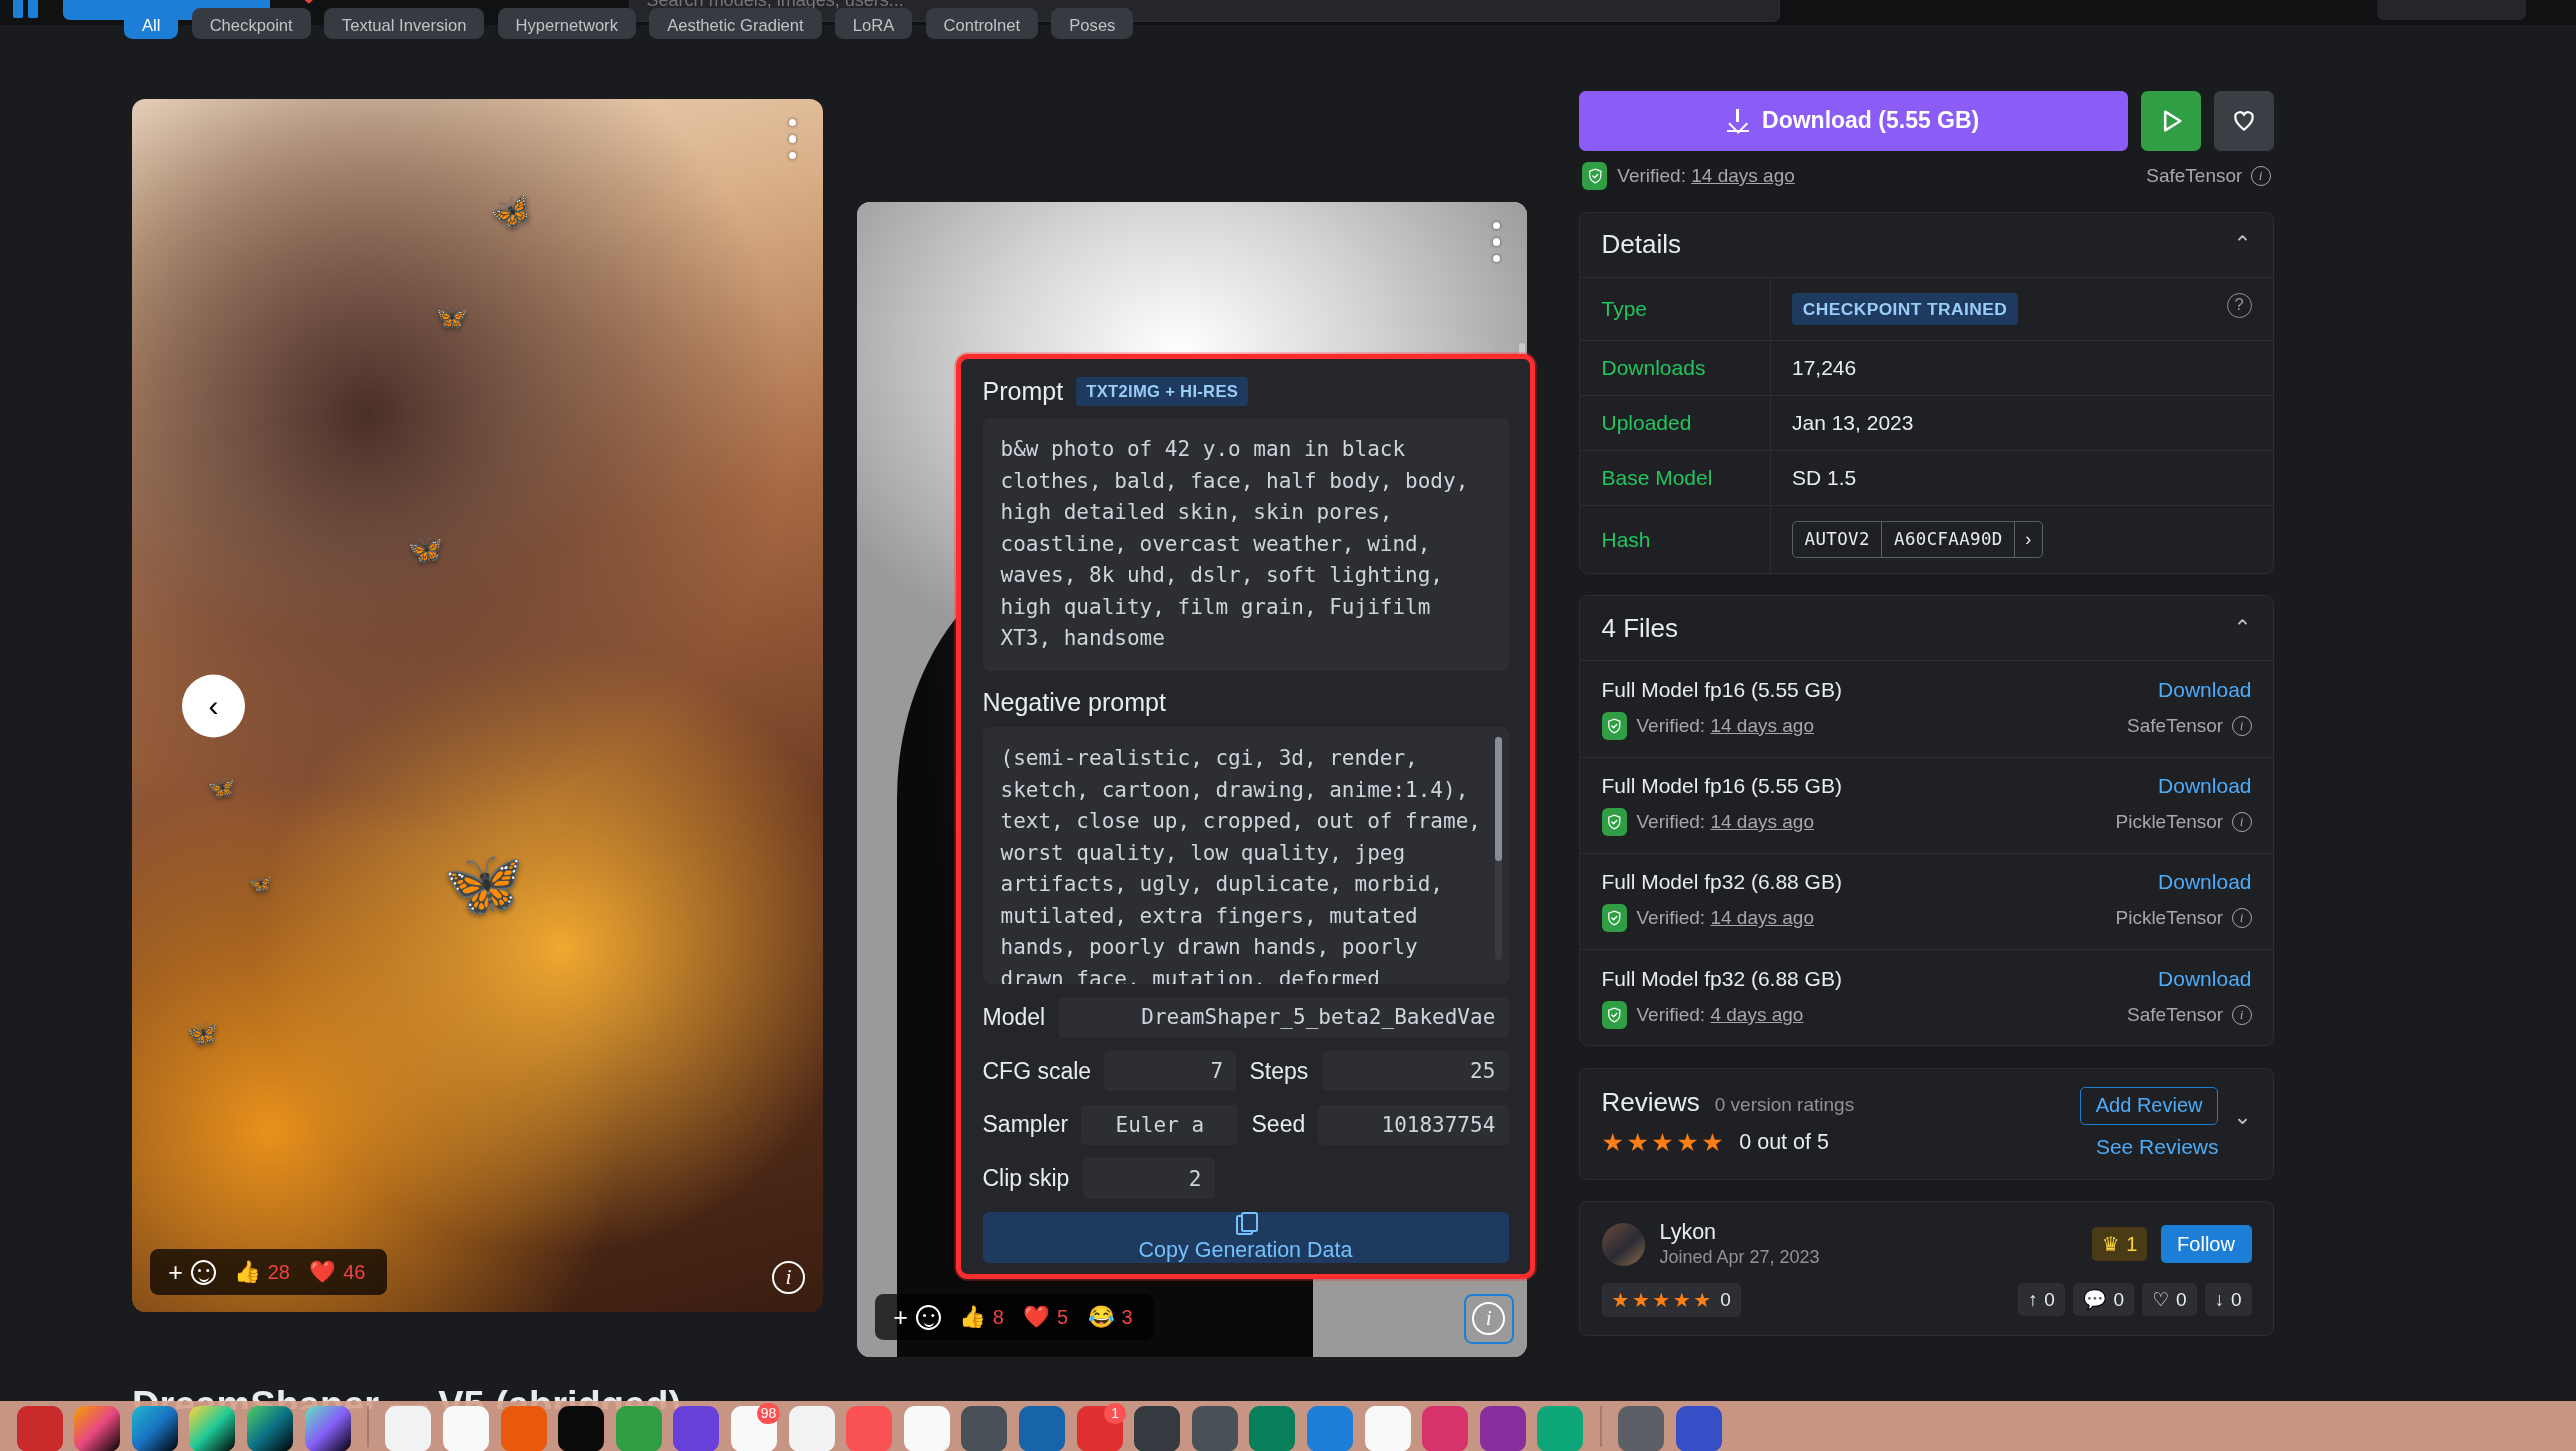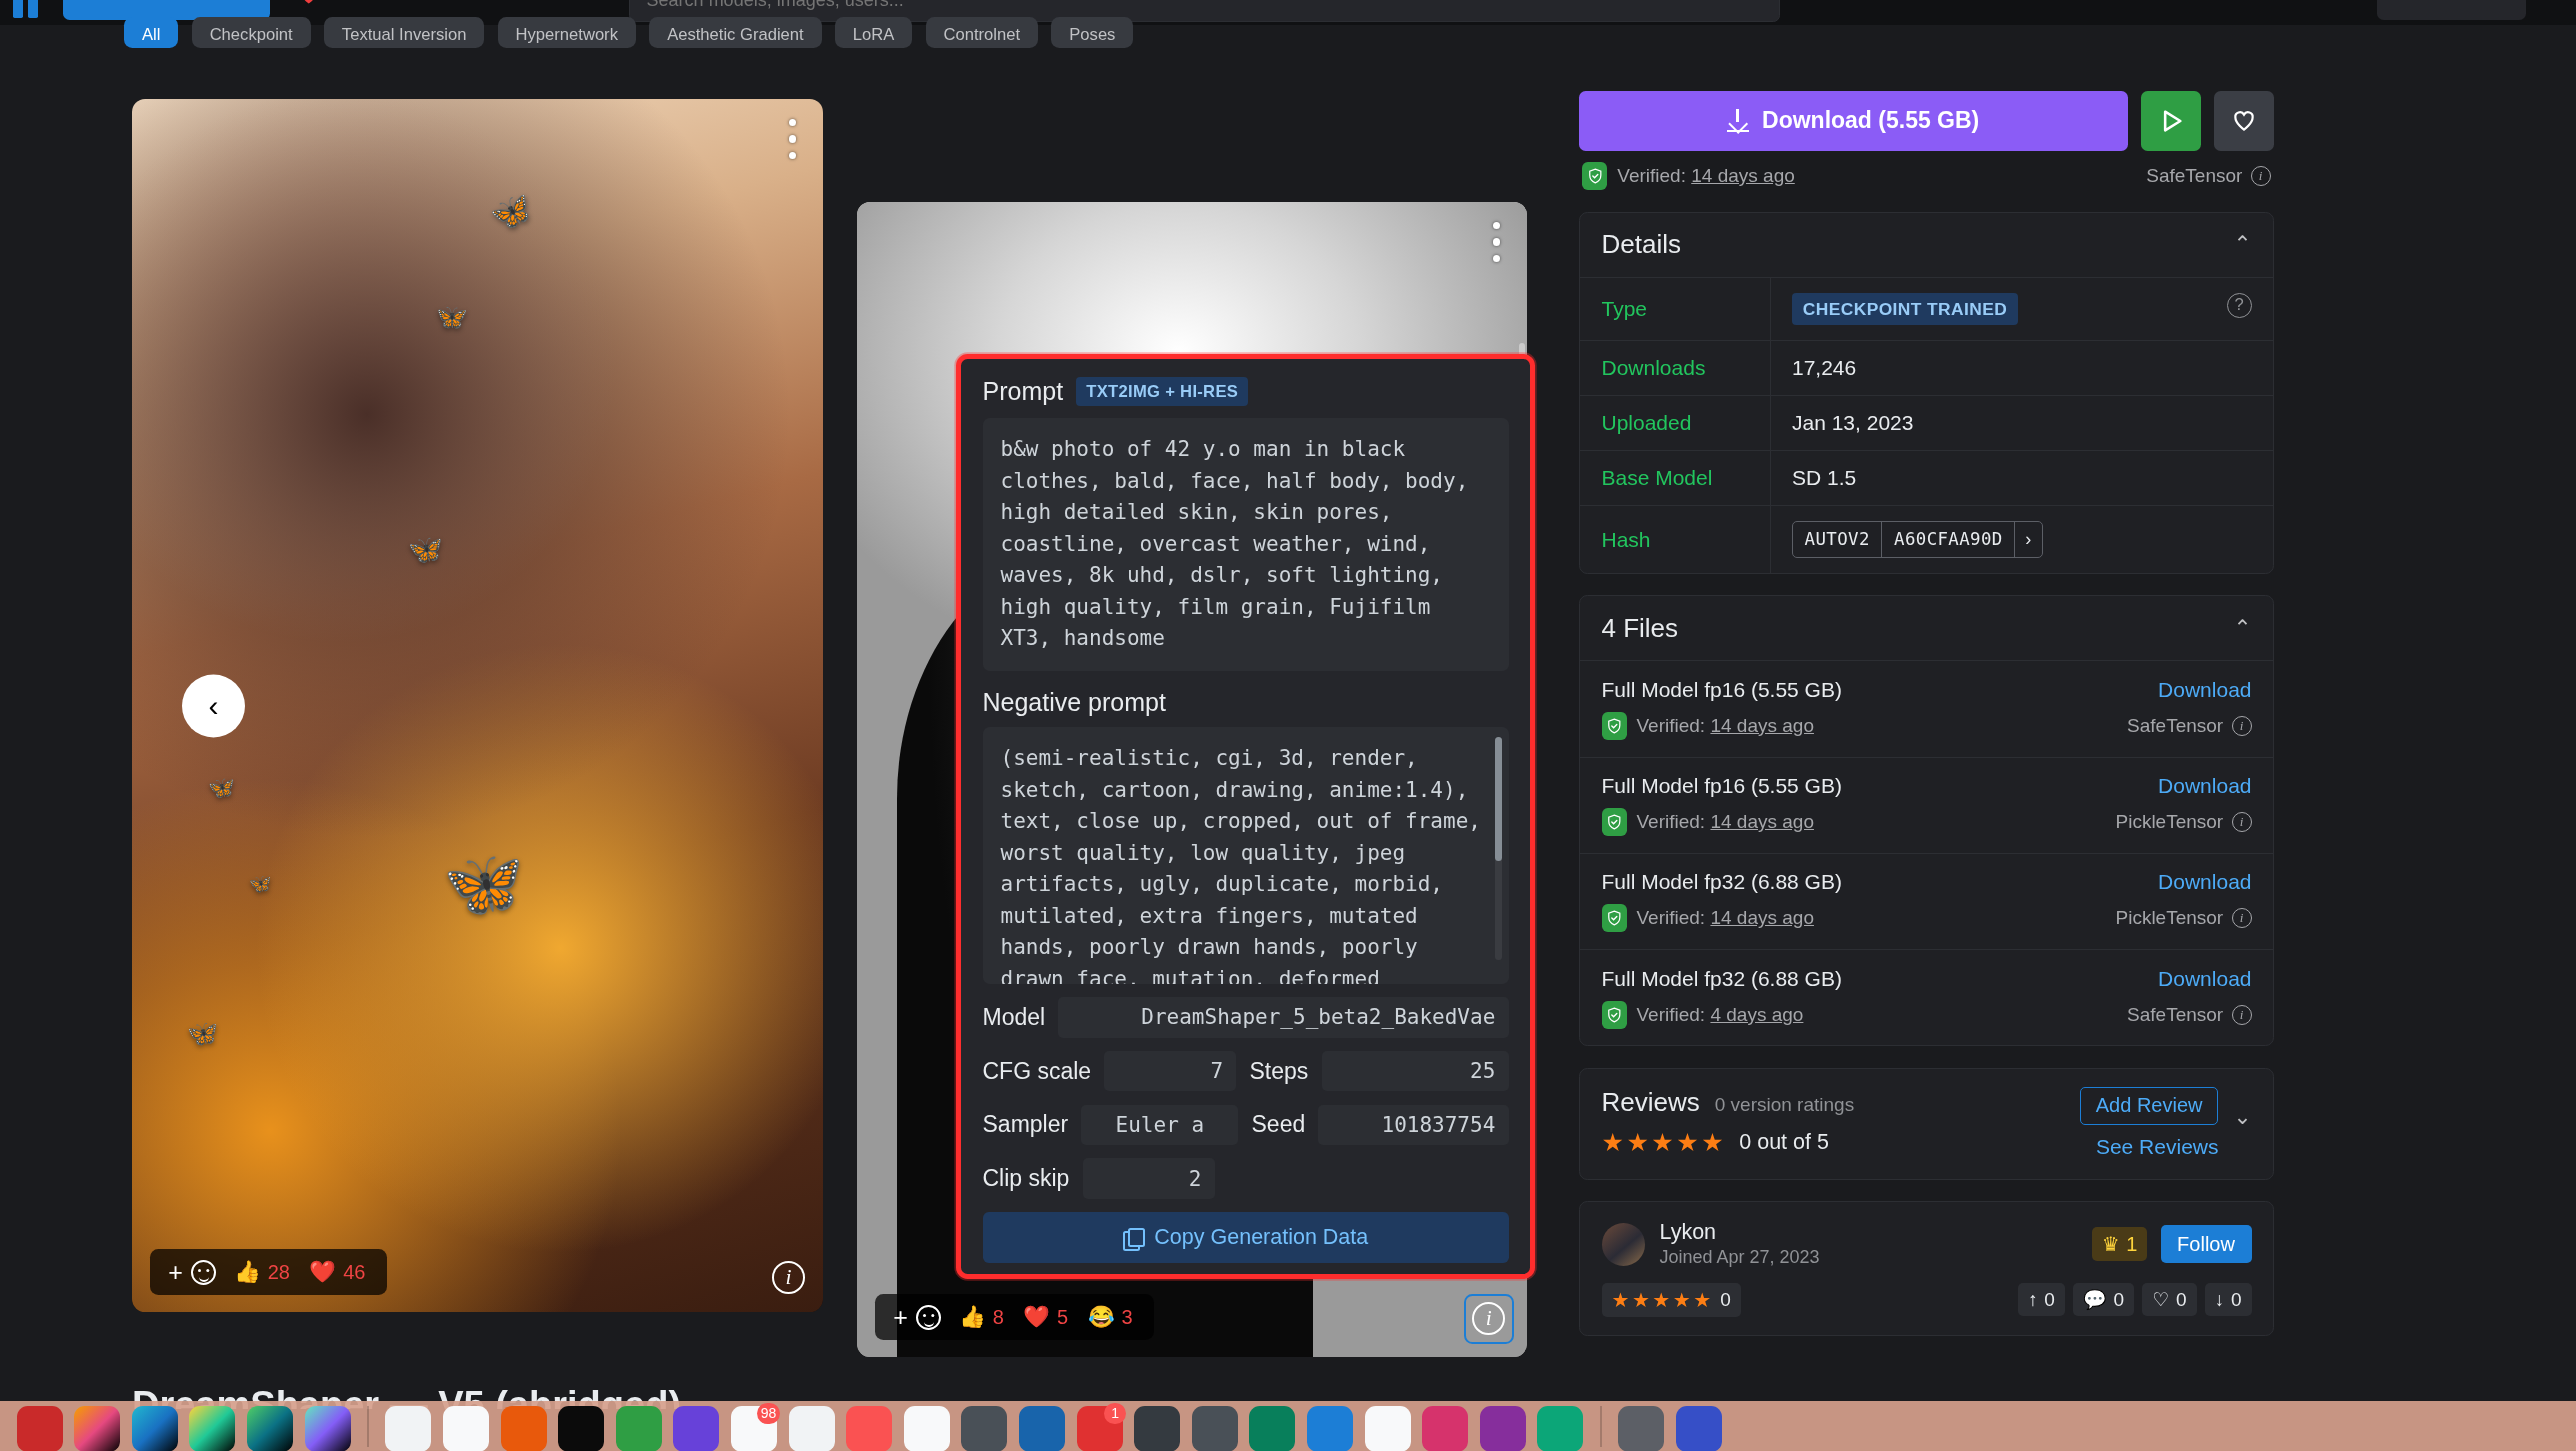--- a/index.html
+++ b/index.html
@@ -19,21 +19,21 @@
   .tb-blue { position: absolute; left: 63px; top: -18px; width: 207px; height: 38px;
              background: #1c7ed6; border-radius: 6.6px; }
   .tb-heart { position: absolute; left: 298px; top: -16.6px; width: 21.5px; height: 25px; }
   .tb-heart svg { width: 21.5px; height: 25px; }
   .tb-search { position: absolute; left: 629px; top: -21.5px; width: 1151px; height: 43px;
                background: #25262b; border: 0.8px solid #2c2e33; border-radius: 6.6px; }
   .tb-right { position: absolute; right: 50px; top: -21.5px; width: 149px; height: 41px;
               background: #25262b; border-radius: 6.6px; }
 
   
-  .pills { position: absolute; left: 124px; top: 34px; height: 31px; display: flex; gap: 13.2px; }
+  .pills { position: absolute; left: 124px; top: 25px; height: 31px; display: flex; gap: 13.2px; }
   .pill { height: 31px; margin-top: -16.6px; border-radius: 8.3px; background: #373a40;
           color: #c1c2c5; font-size: 16.6px; display: flex; align-items: flex-end;
           justify-content: center; padding: 0 18px 3.3px; white-space: nowrap; overflow: hidden; }
   .pill.active { background: #1c7ed6; color: #fff; }
 
   
   .main { position: absolute; left: 0; top: 74px; width: 2576px; height: 1324px; }
 
   
   .imgcard-l { position: absolute; left: 132px; top: 25px; width: 691px; height: 1213px;
@@ -125,21 +125,21 @@
   .gp-k { color: #e9ecef; font-size: 23px; white-space: nowrap; }
   .gp-v { background: #2c2e33; border-radius: 5px; color: #ced4da; font-size: 21px;
           font-family: "DejaVu Sans Mono", monospace; padding: 8.3px 13.2px; text-align: right; }
   .gp-v.w-model { flex: 1; }
   .gp-v.w-num { width: 132px; }
   .gp-v.w-samp { width: 157px; text-align: center; }
   .gp-v.w-seed { width: 199px; }
   .gp-copy { margin-top: 5px; width: 100%; height: 51px; background: #1f3a5f;
              border: none; border-radius: 5.8px; color: #74c0fc; font-size: 21.5px;
              display: flex; align-items: center; justify-content: center; gap: 11.6px;
-             font-family: "Liberation Sans", sans-serif; cursor: pointer; }
+             font-family: "Liberation Sans", sans-serif; cursor: pointer; flex-direction: column; }
   .copyico { width: 20px; height: 20px; position: relative; display:inline-block; }
   .copyico::before { content:""; position:absolute; left:0; top:3.3px; width:13.2px; height:15.7px;
                      border: 2.1px solid #74c0fc; border-radius: 2.5px; }
   .copyico::after { content:""; position:absolute; left:5px; top:0; width:13.2px; height:15.7px;
                      border: 2.1px solid #74c0fc; border-radius: 2.5px; background:#1f3a5f; }
 
   
   .side { position: absolute; left: 1579px; top: 16.6px; width: 695px; }
   .dlrow { display: flex; gap: 13.2px; align-items: stretch; }
   .dlbtn { flex: 1; height: 60px; background: #8b5cf6; border: none; border-radius: 6.6px;

